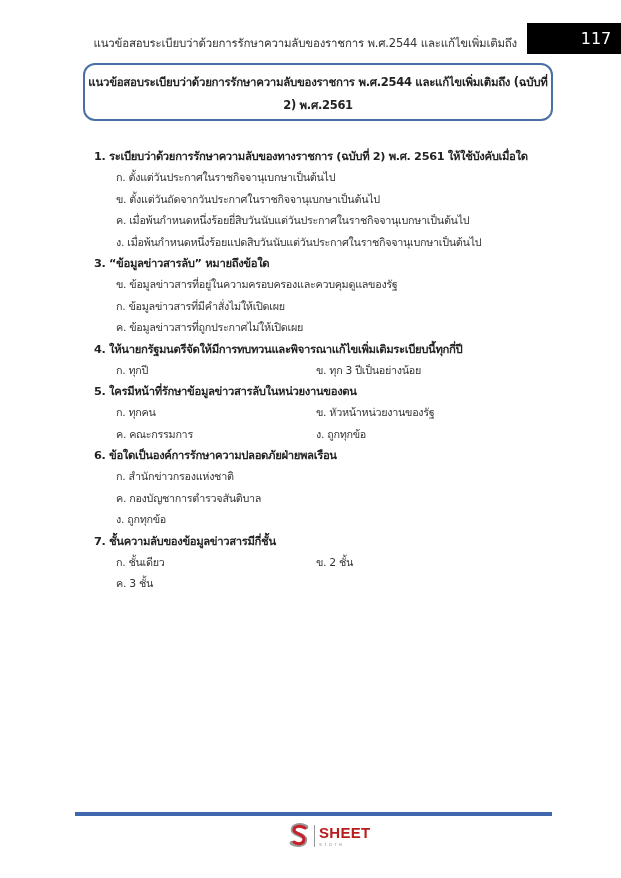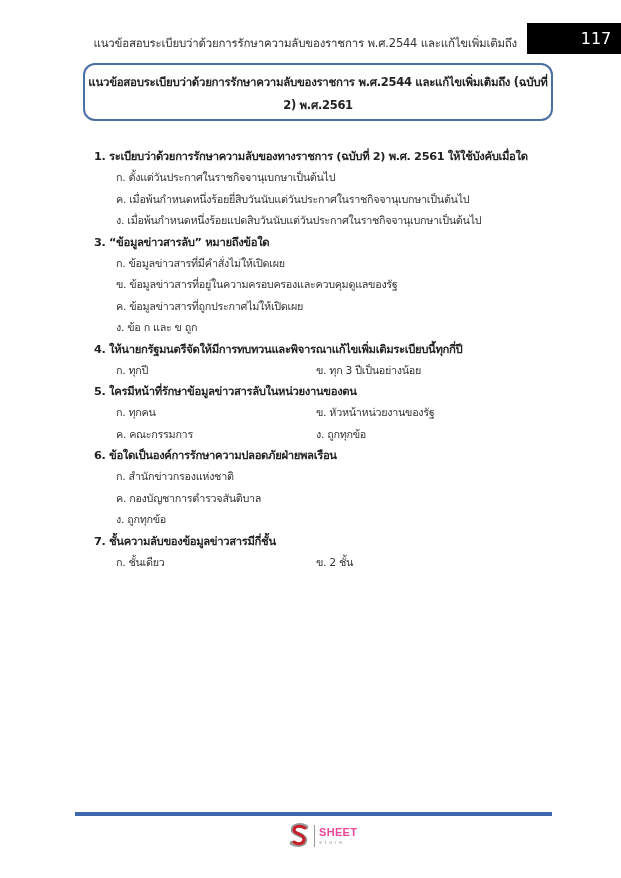--- a/index.html
+++ b/index.html
@@ -25,22 +25,22 @@
     .opt-full { padding-left: 22px; }
     .opt-row { display: flex; }
     .opt-row .opt { width: 200px; padding-left: 22px; }
     .opt-row .opt + .opt { padding-left: 0; }
     .footer-rule { position: absolute; left: 75px; top: 812px; width: 477px; height: 4px;
                    background: #3e67ae; }
     .footer-logo { position: absolute; left: 289px; top: 823px; display: flex; align-items: center; }
     .logo-s { width: 22px; height: 26px; }
     .logo-divider { width: 1px; height: 22px; background: #999; margin: 0 4px 0 3px; }
     .logo-text { display: flex; flex-direction: column; line-height: 1; }
-    .logo-sheet { font-family: "Liberation Sans", sans-serif; font-weight: bold; font-size: 11px;
-                  color: #ec4899; letter-spacing: 0.3px; }
+    .logo-sheet { font-family: "Liberation Sans", sans-serif; font-weight: bold; font-size: 15px;
+                  color: #b91c1c; letter-spacing: 0.3px; }
     .logo-store { font-family: "Liberation Sans", sans-serif; font-size: 6px; color: #aaa;
                   letter-spacing: 2.5px; margin-top: 1px; }
   </style>
 </head>
 <body>
 
 <div class="running-header">แนวข้อสอบระเบียบว่าด้วยการรักษาความลับของราชการ พ.ศ.2544 และแก้ไขเพิ่มเติมถึง</div>
 <div class="page-num-box">
   <span>117</span>
 </div>
@@ -48,31 +48,31 @@
 <div class="title-box">
   <div class="title-line t1">แนวข้อสอบระเบียบว่าด้วยการรักษาความลับของราชการ พ.ศ.2544 และแก้ไขเพิ่มเติมถึง (ฉบับที่</div>
   <div class="title-line t2">2) พ.ศ.2561</div>
 </div>
 
 <div class="questions">
 
   <div class="q">
     <div class="q-title">1. ระเบียบว่าด้วยการรักษาความลับของทางราชการ (ฉบับที่ 2) พ.ศ. 2561 ให้ใช้บังคับเมื่อใด</div>
     <div class="opt opt-full">ก. ตั้งแต่วันประกาศในราชกิจจานุเบกษาเป็นต้นไป</div>
+    <div class="opt opt-full">ข. ตั้งแต่วันถัดจากวันประกาศในราชกิจจานุเบกษาเป็นต้นไป</div>
     <div class="opt opt-full">ค. เมื่อพ้นกำหนดหนึ่งร้อยยี่สิบวันนับแต่วันประกาศในราชกิจจานุเบกษาเป็นต้นไป</div>
     <div class="opt opt-full">ง. เมื่อพ้นกำหนดหนึ่งร้อยแปดสิบวันนับแต่วันประกาศในราชกิจจานุเบกษาเป็นต้นไป</div>
   </div>
 
 
   <div class="q">
     <div class="q-title">3. “ข้อมูลข่าวสารลับ” หมายถึงข้อใด</div>
+    <div class="opt opt-full">ข. ข้อมูลข่าวสารที่อยู่ในความครอบครองและควบคุมดูแลของรัฐ</div>
     <div class="opt opt-full">ก. ข้อมูลข่าวสารที่มีคำสั่งไม่ให้เปิดเผย</div>
-    <div class="opt opt-full">ข. ข้อมูลข่าวสารที่อยู่ในความครอบครองและควบคุมดูแลของรัฐ</div>
     <div class="opt opt-full">ค. ข้อมูลข่าวสารที่ถูกประกาศไม่ให้เปิดเผย</div>
-    <div class="opt opt-full">ง. ข้อ ก และ ข ถูก</div>
   </div>
 
   <div class="q">
     <div class="q-title">4. ให้นายกรัฐมนตรีจัดให้มีการทบทวนและพิจารณาแก้ไขเพิ่มเติมระเบียบนี้ทุกกี่ปี</div>
     <div class="opt-row">
       <div class="opt">ก. ทุกปี</div>
       <div class="opt">ข. ทุก 3 ปีเป็นอย่างน้อย</div>
     </div>
   </div>
 
@@ -95,20 +95,21 @@
     <div class="opt opt-full">ง. ถูกทุกข้อ</div>
   </div>
 
   <div class="q">
     <div class="q-title">7. ชั้นความลับของข้อมูลข่าวสารมีกี่ชั้น</div>
     <div class="opt-row">
       <div class="opt">ก. ชั้นเดียว</div>
       <div class="opt">ข. 2 ชั้น</div>
     </div>
     <div class="opt-row">
+      <div class="opt">ค. 3 ชั้น</div>
     </div>
   </div>
 </div>
 
 <div class="footer-rule"></div>
 <div class="footer-logo">
   <svg class="logo-s" viewBox="0 0 22 26">
     <path d="M17 4 C12 1 4 2 4 7 C4 12 16 11 16 17 C16 22 8 23 3 20" fill="none" stroke="#999" stroke-width="4.5" stroke-linecap="round"></path>
     <path d="M16 5 C11 2 5 3 5 7 C5 11 15 11 15 16 C15 21 9 22 5 19" fill="none" stroke="#c8202a" stroke-width="3" stroke-linecap="round"></path>
   </svg>

